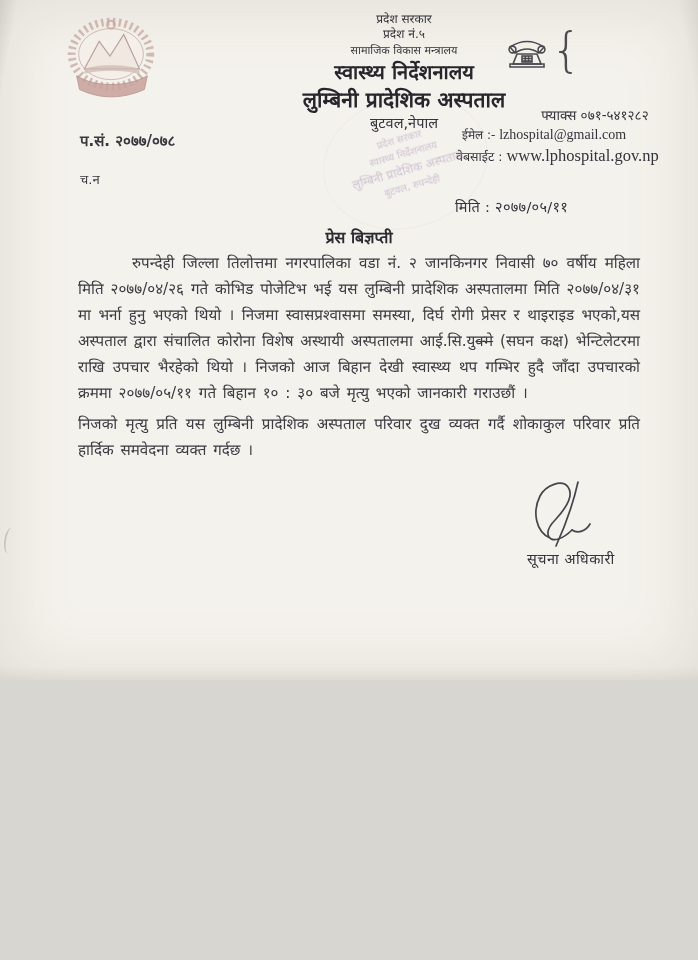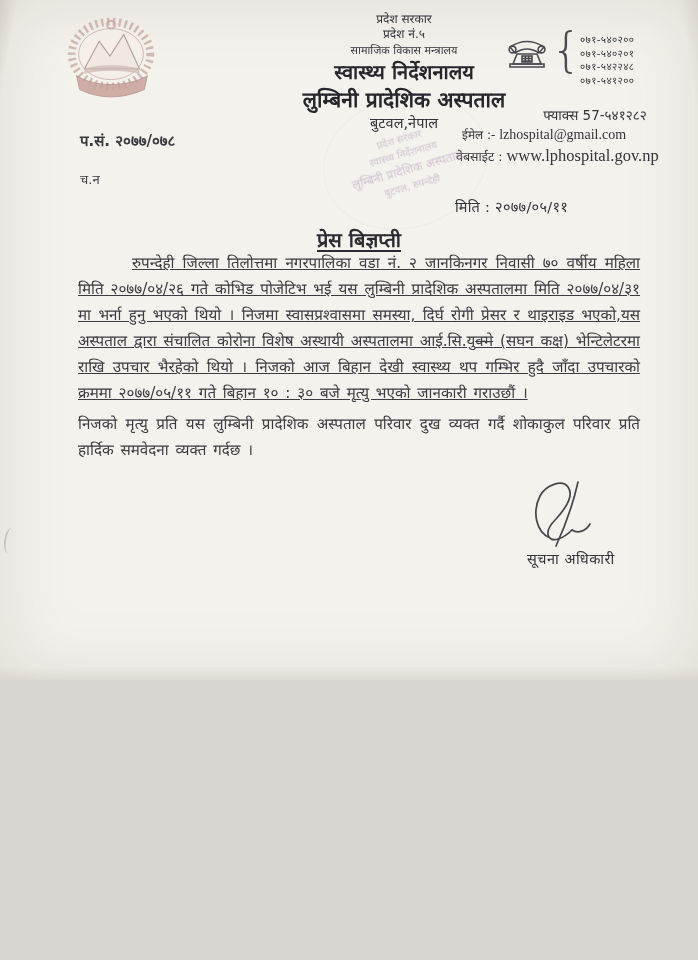--- a/index.html
+++ b/index.html
@@ -44,24 +44,24 @@
     transform:rotate(-16deg);
     color:#9a7fae;opacity:.42;filter:blur(.5px);
     display:flex;flex-direction:column;justify-content:center;align-items:center;
     text-align:center;line-height:1.5;font-size:10px;
     border-radius:50%;
     border:1px dotted rgba(154,127,174,.35);
   }
   .stamp .s-big{font-size:12px;}
   
   .title-wrap{left:78px;top:226px;width:562px;text-align:center;}
-  .doc-title{font-size:20px;font-weight:bold;color:#2b2b31;text-decoration:underline;text-underline-offset:3px;margin-top:24px;}
+  .doc-title{font-size:16px;font-weight:bold;color:#2b2b31;text-underline-offset:3px;margin-top:24px;}
   .content{left:78px;top:250px;width:562px;font-size:15.2px;line-height:26px;text-align:justify;word-spacing:2px;color:#3b3b41;}
   .content p{margin:0;}
-  .p1{text-indent:54px;text-decoration:underline;}
+  .p1{text-indent:54px;}
   .p2{margin-top:5px !important;}
   .struck{text-decoration:line-through;}
   
   .sig{left:516px;top:478px;width:110px;height:72px;}
   .sig-role{left:527px;top:548px;font-size:14.5px;color:#33333a;letter-spacing:.5px;}
   
   .smudge{left:4px;top:528px;width:10px;height:26px;border-left:2px solid rgba(90,90,95,.25);border-radius:50%;transform:rotate(8deg);}
 </style>
 </head>
 <body>
@@ -89,28 +89,22 @@
   <svg class="abs phone-icon" viewBox="0 0 42 32" fill="none" stroke="#4a4a50" stroke-width="1.6">
     <path d="M4,10 Q21,-1 38,10 L33,16 Q21,8 9,16 Z"></path>
     <circle cx="6.5" cy="12.5" r="3.4"></circle>
     <circle cx="35.5" cy="12.5" r="3.4"></circle>
     <path d="M11,17 L31,17 L35,27 L7,27 Z"></path>
     <rect x="16" y="19" width="10" height="6"></rect>
     <path d="M16,21.5 h10 M16,24 h10 M19.3,19 v6 M22.6,19 v6"></path>
     <path d="M4,27 h34 v3 h-34 Z"></path>
   </svg>
   <div class="abs brace">{</div>
-  <div class="abs phone-list">
-    <div>०७१-५४०२००</div>
-    <div>०७१-५४०२०१</div>
-    <div>०७१-५४२२४८</div>
-    <div>०७१-५४१२००</div>
-  </div>
 
-  <div class="abs fax-line">फ्याक्स 57-५४१२८२</div>
+  <div class="abs fax-line">फ्याक्स ०७१-५४१२८२</div>
   <div class="abs contact-line">
     <span>ईमेल :-</span>
     <span class="latin">lzhospital@gmail.com</span>
   </div>
   <div class="abs website-line">
     <span>वेबसाईट :</span>
     <span class="latin">www.lphospital.gov.np</span>
   </div>
 
   <div class="abs refno">प.सं. २०७७/०७८</div>

